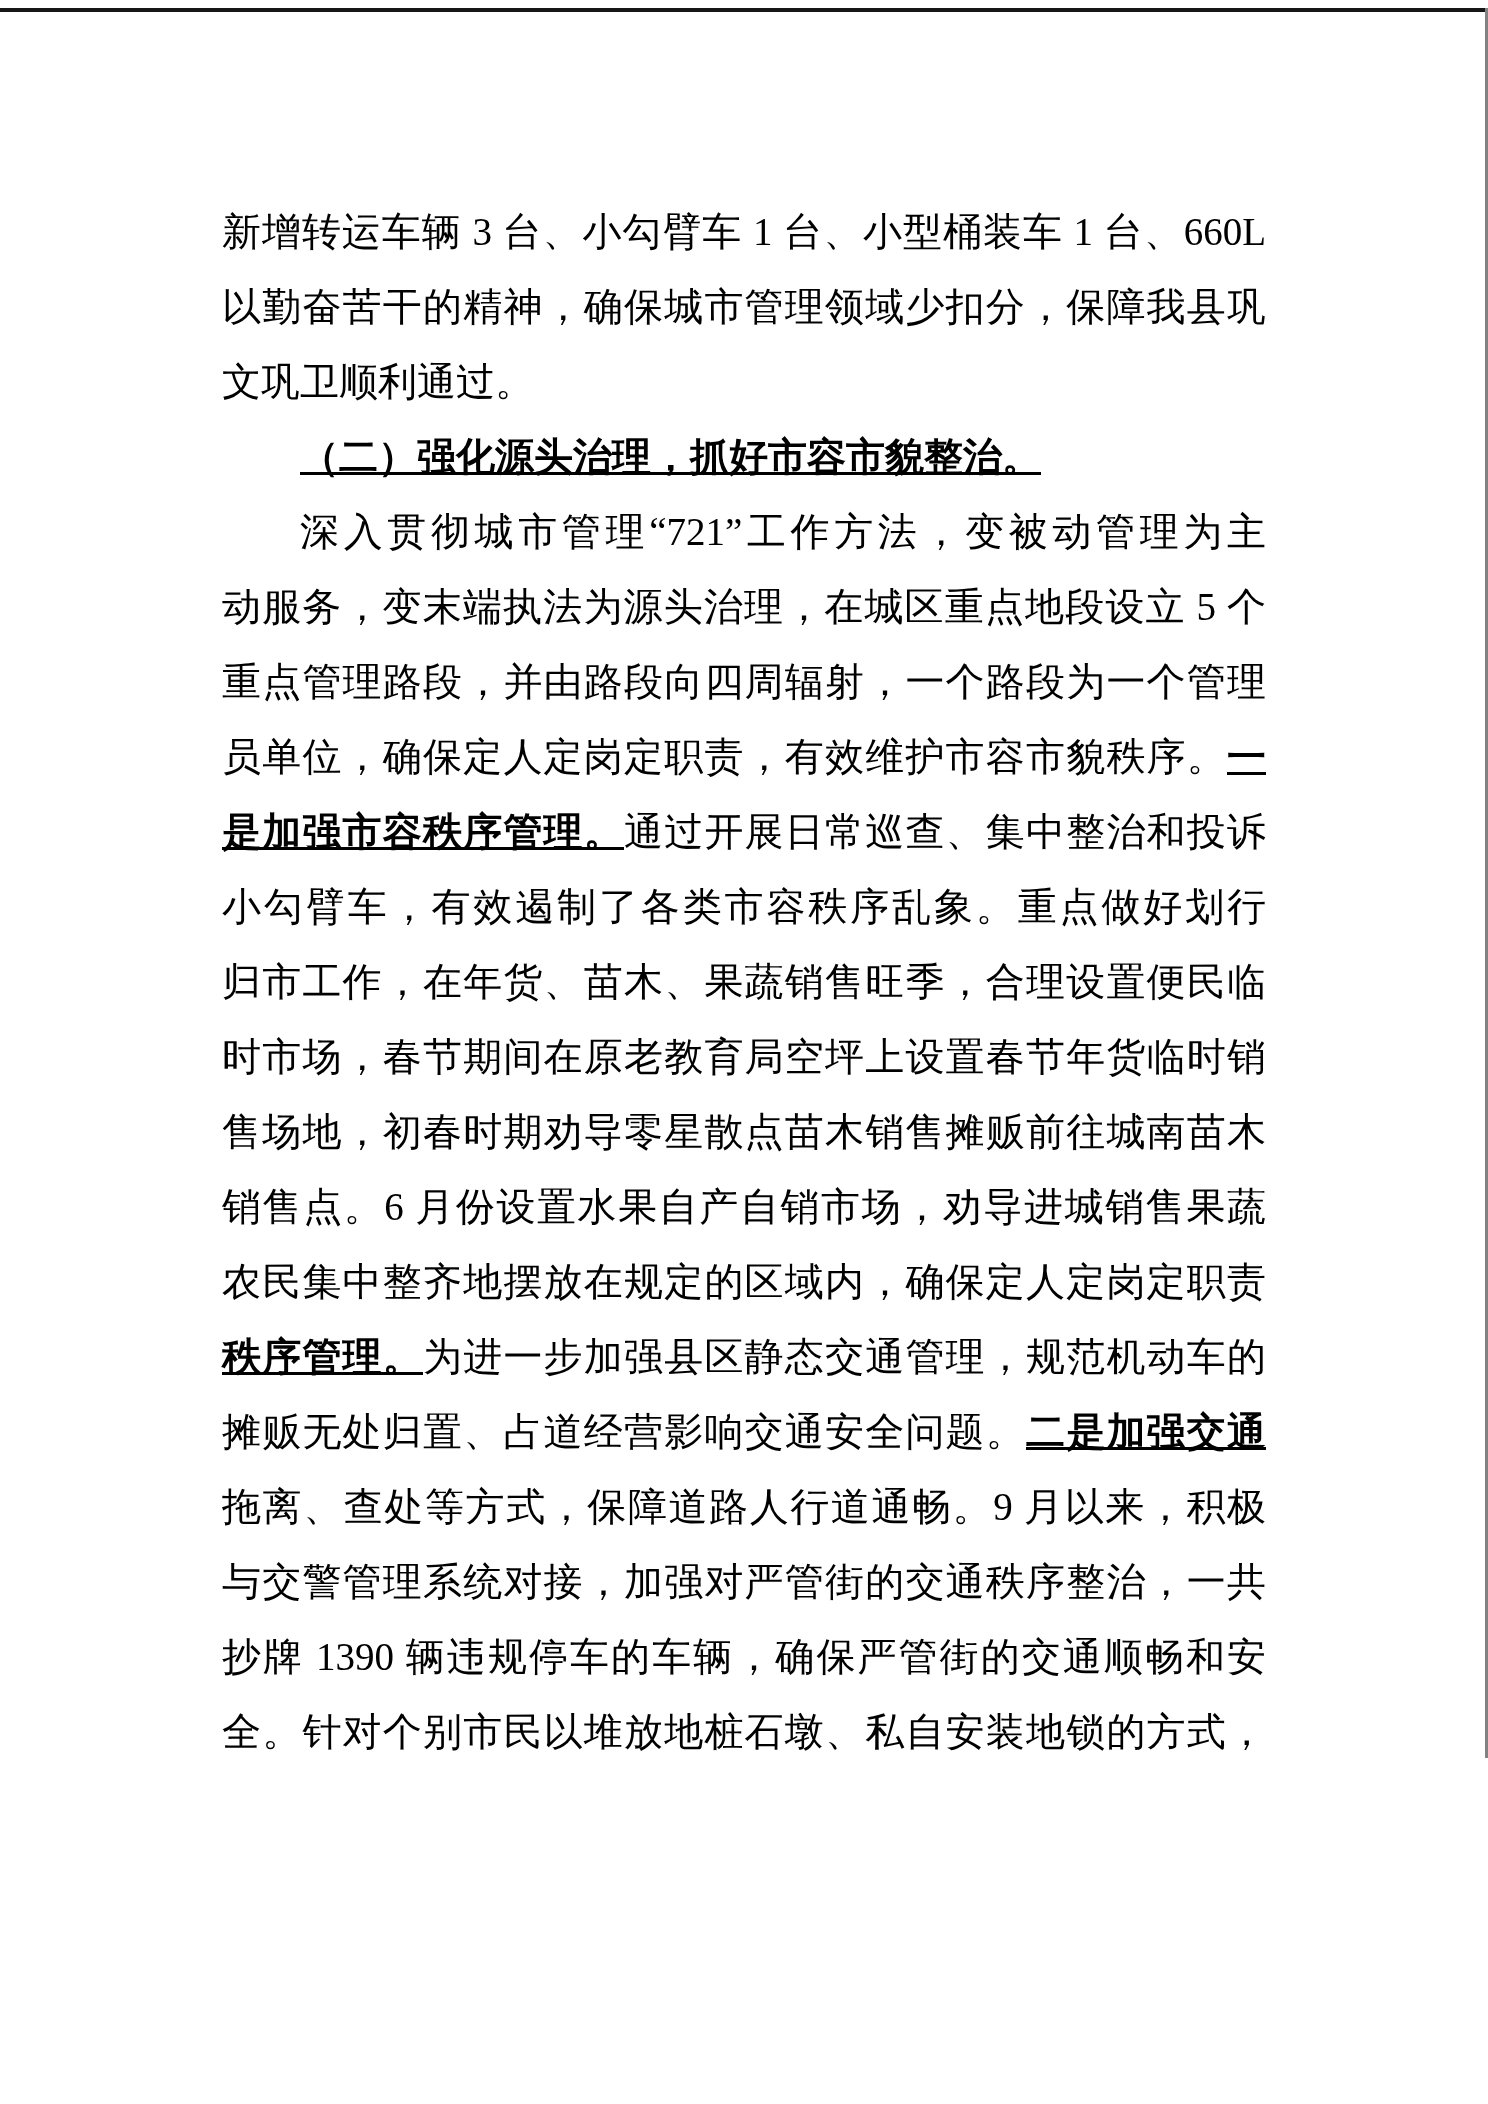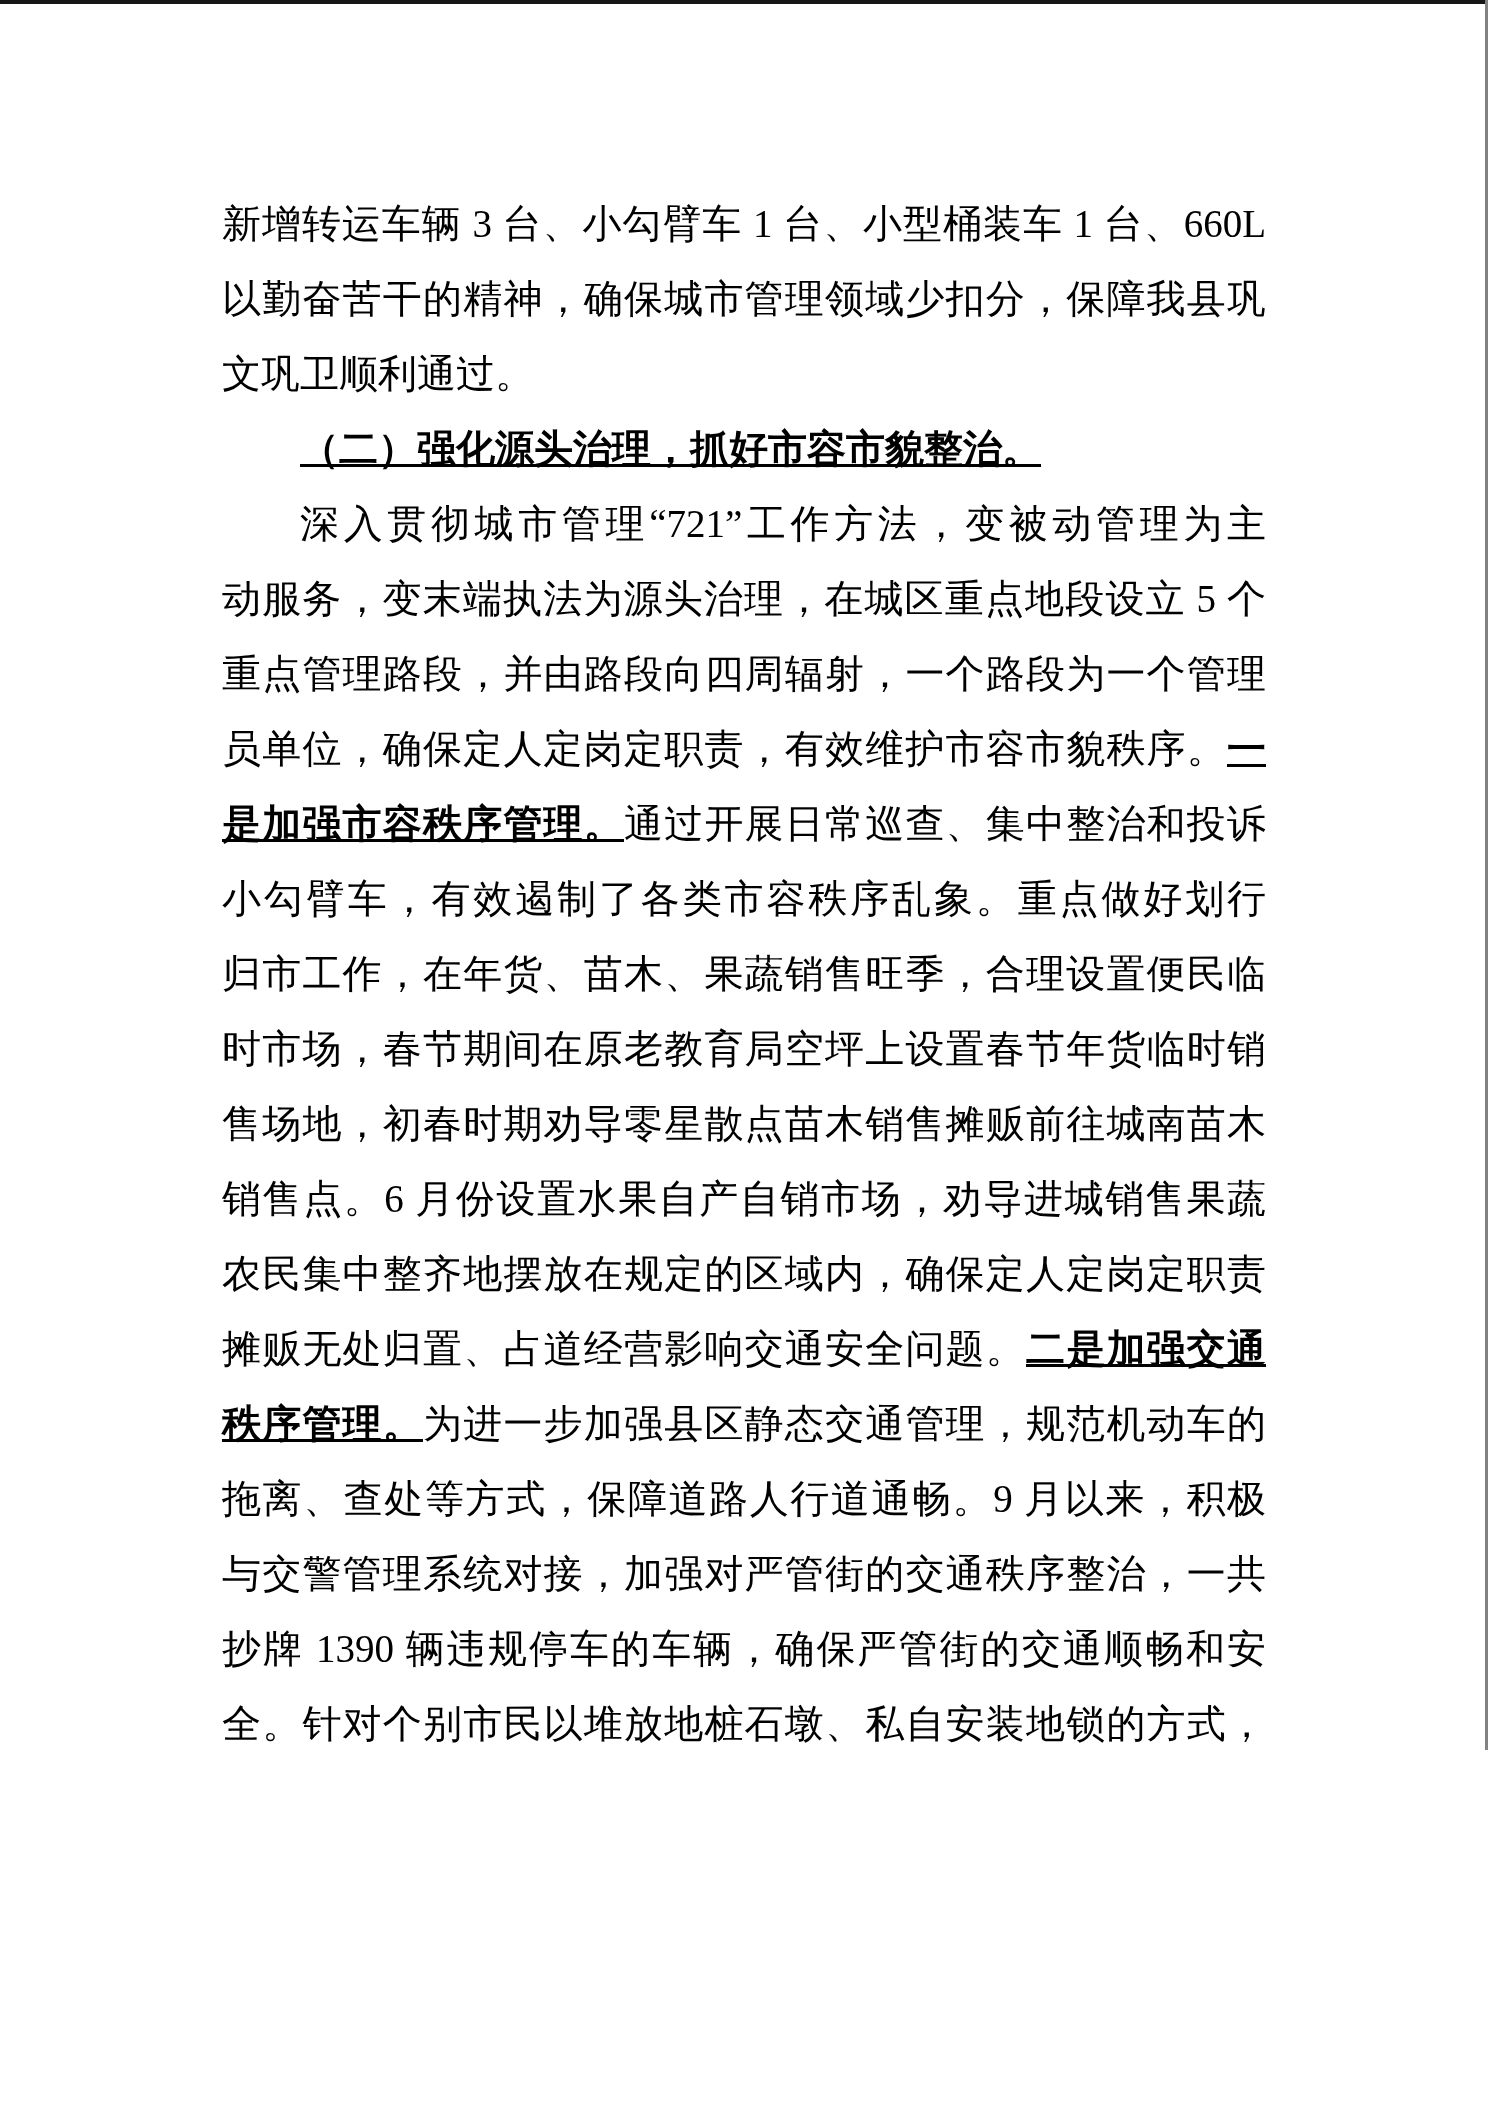--- a/index.html
+++ b/index.html
@@ -2,20 +2,21 @@
 <html><head>
 <meta charset="utf-8">
 <style>
   html, body { margin: 0; padding: 0; background: #ffffff; }
   .page {
     position: relative;
     width: 1488px;
     height: 1750px;
     background: #ffffff;
     overflow: hidden;
+    margin-top: 8px;
   }
   .edge-top {
     position: absolute; left: 0; top: 0;
     width: 100%; height: 4px;
     background: #161616;
   }
   .edge-right {
     position: absolute; right: 0; top: 0;
     width: 3px; height: 100%;
     background: #828282;
@@ -67,22 +68,22 @@
     <div class="line j"><span>动服务，变末端执法为源头治理，在城区重点地段设立 5 个</span></div>
     <div class="line j"><span>重点管理路段，并由路段向四周辐射，一个路段为一个管理</span></div>
     <div class="line j"><span>员单位，确保定人定岗定职责，有效维护市容市貌秩序。</span><span class="b">一</span></div>
     <div class="line j"><span class="b">是加强市容秩序管理。</span><span>通过开展日常巡查、集中整治和投诉</span></div>
     <div class="line j"><span>小勾臂车，有效遏制了各类市容秩序乱象。重点做好划行</span></div>
     <div class="line j"><span>归市工作，在年货、苗木、果蔬销售旺季，合理设置便民临</span></div>
     <div class="line j"><span>时市场，春节期间在原老教育局空坪上设置春节年货临时销</span></div>
     <div class="line j"><span>售场地，初春时期劝导零星散点苗木销售摊贩前往城南苗木</span></div>
     <div class="line j"><span>销售点。6 月份设置水果自产自销市场，劝导进城销售果蔬</span></div>
     <div class="line j"><span>农民集中整齐地摆放在规定的区域内，确保定人定岗定职责</span></div>
+    <div class="line j"><span class="b">秩序管理。</span><span>为进一步加强县区静态交通管理，规范机动车的</span></div>
     <div class="line j"><span>摊贩无处归置、占道经营影响交通安全问题。</span><span class="b">二是加强交通</span></div>
-    <div class="line j"><span class="b">秩序管理。</span><span>为进一步加强县区静态交通管理，规范机动车的</span></div>
     <div class="line j"><span>拖离、查处等方式，保障道路人行道通畅。9 月以来，积极</span></div>
     <div class="line j"><span>与交警管理系统对接，加强对严管街的交通秩序整治，一共</span></div>
     <div class="line j"><span>抄牌 1390 辆违规停车的车辆，确保严管街的交通顺畅和安</span></div>
     <div class="line j"><span>全。针对个别市民以堆放地桩石墩、私自安装地锁的方式，</span></div>
   </div>
 
   <div class="page-number">2</div>
 </div>
 
 </body></html>

